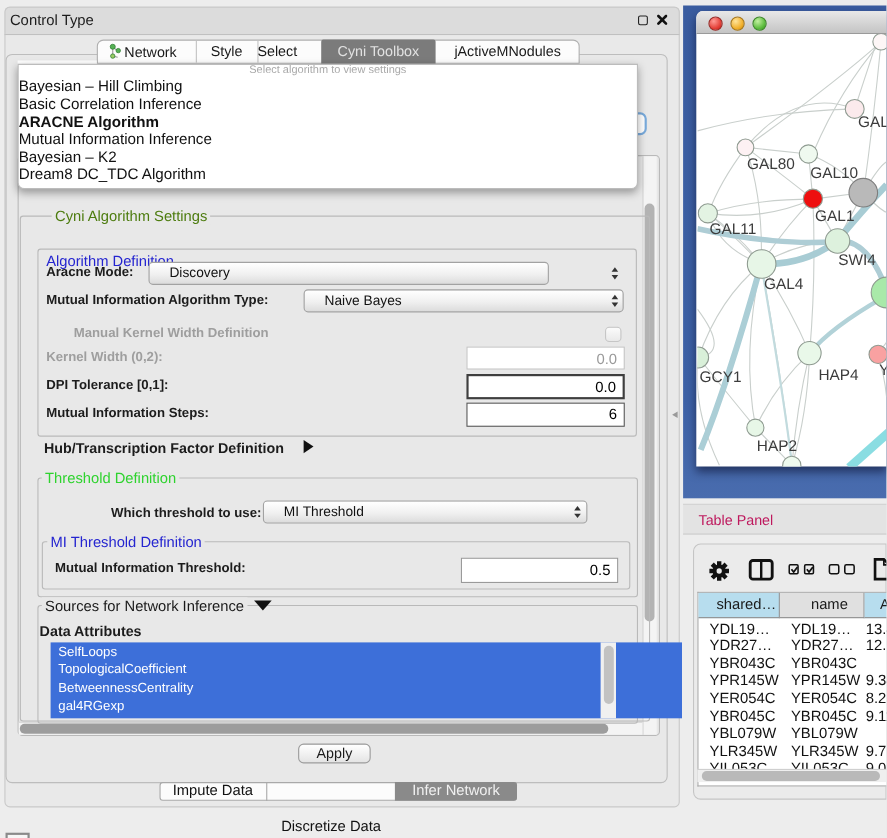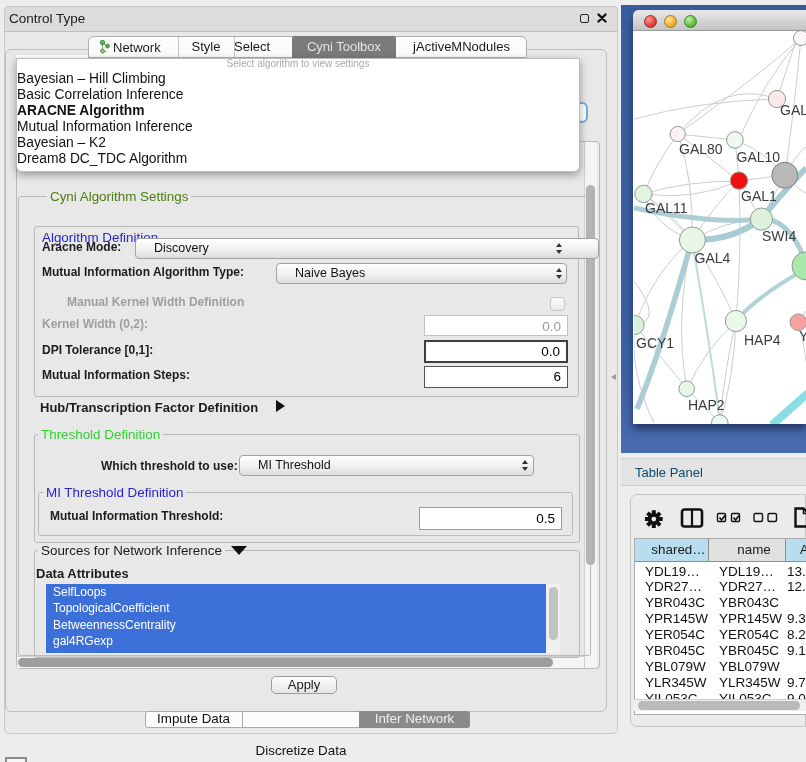--- a/index.html
+++ b/index.html
@@ -51,21 +51,21 @@
 <div class="abs" style="left:17px;top:656px;width:567px;height:12px;background:#f4f4f4;border-top:1px solid #d0d0d0;box-sizing:border-box;"></div>
 <div class="abs" style="left:18px;top:657.5px;width:535px;height:9px;background:#9d9d9d;border-radius:5px;"></div>
 
 <div class="grp" style="left:18px;top:196px;width:571px;height:458px;"></div>
 <div class="gl" style="left:22px;top:189px;color:#4d7c0f;margin-left:25px;">Cyni Algorithm Settings</div>
 
 <div class="grp" style="left:34px;top:226px;width:543px;height:169px;"></div>
 <div class="gl" style="left:39px;top:230px;color:#2525d0;">Algorithm Definition</div>
 
 <div class="lbl" style="left:42px;top:240px;">Aracne Mode:</div>
-<div class="combo" style="left:135px;top:238px;width:464px;height:21px;line-height:19px;"><span style="margin-left:18px;">Discovery</span></div>
+<div class="combo" style="left:135px;top:238px;width:364px;height:21px;line-height:19px;"><span style="margin-left:18px;">Discovery</span></div>
 <div class="cud" style="left:556px;top:243px;border-bottom:4.5px solid #333;"></div>
 <div class="cud" style="left:556px;top:250px;border-top:4.5px solid #333;"></div>
 
 <div class="lbl" style="left:42px;top:265px;">Mutual Information Algorithm Type:</div>
 <div class="combo" style="left:276px;top:263px;width:291px;height:21px;line-height:19px;"><span style="margin-left:18px;">Naive Bayes</span></div>
 <div class="cud" style="left:556px;top:268px;border-bottom:4.5px solid #333;"></div>
 <div class="cud" style="left:556px;top:275px;border-top:4.5px solid #333;"></div>
 
 <div class="lbl dis" style="left:42px;top:295px;padding-left:25px;">Manual Kernel Width Definition</div>
 <div class="abs" style="left:550px;top:297px;width:13px;height:12px;background:linear-gradient(#fbfbfb,#e9e9e9);border:1px solid #c6c6c6;border-radius:4px;"></div>
@@ -94,21 +94,21 @@
 <div class="gl" style="left:43px;top:485px;color:#2525d0;">MI Threshold Definition</div>
 
 <div class="lbl" style="left:50px;top:509px;">Mutual Information Threshold:</div>
 <div class="fld" style="left:419px;top:507px;width:143px;height:23px;line-height:21px;border:1px solid #9a9a9a;font-size:13.5px;">0.5</div>
 
 <div class="grp" style="left:34px;top:550px;width:544px;height:106px;"></div>
 <div class="gl" style="left:38px;top:543px;color:#1a1a1a;">Sources for Network Inference</div>
 <div class="abs" style="left:231px;top:546px;width:0;height:0;border-left:8.5px solid transparent;border-right:8.5px solid transparent;border-top:9.5px solid #111;"></div>
 
 <div class="lbl" style="left:36px;top:566px;font-size:13px;">Data Attributes</div>
-<div class="abs" style="left:46px;top:584px;width:500px;height:69px;background:#3d6fd9;color:#fff;font-size:12px;line-height:16.3px;padding-left:7px;box-sizing:border-box;">SelfLoops<br>TopologicalCoefficient<br>BetweennessCentrality<br>gal4RGexp</div>
+<div class="abs" style="left:46px;top:584px;width:574px;height:69px;background:#3d6fd9;color:#fff;font-size:12px;line-height:16.3px;padding-left:7px;box-sizing:border-box;">SelfLoops<br>TopologicalCoefficient<br>BetweennessCentrality<br>gal4RGexp</div>
 <div class="abs" style="left:546px;top:584px;width:14px;height:69px;background:#f0f0f0;"></div>
 <div class="abs" style="left:548.5px;top:587px;width:9px;height:53px;background:#c2c2c2;border-radius:5px;"></div>
 
 <div class="abs" style="left:271px;top:676px;width:66px;height:18px;background:linear-gradient(#ffffff,#e4e4e4);border:1px solid #9c9c9c;border-radius:5px;box-sizing:border-box;text-align:center;font-size:13px;line-height:16px;color:#1a1a1a;">Apply</div>
 
 <div class="abs" style="left:145px;top:711px;width:325px;height:17px;background:#fcfcfc;border:1px solid #a9a9a9;border-radius:3px;box-sizing:border-box;"></div>
 <div class="abs" style="left:242px;top:711px;width:1px;height:17px;background:#a9a9a9;"></div>
 <div class="abs" style="left:145px;top:711px;width:97px;height:17px;text-align:center;font-size:13.4px;line-height:16px;color:#111;">Impute Data</div>
 <div class="abs" style="left:243px;top:743px;width:116px;height:30px;text-align:center;font-size:13.4px;line-height:16px;color:#111;">Discretize Data</div>
 <div class="abs" style="left:359px;top:711px;width:111px;height:17px;background:#8a8a8a;border-radius:0 3px 3px 0;text-align:center;font-size:13.4px;line-height:16px;color:#f0f0f0;">Infer Network</div>
@@ -205,21 +205,21 @@
     <text x="128" y="210">SWI4</text>
     <text x="60.5" y="232">GAL4</text>
     <text x="2" y="316.5">GCY1</text>
     <text x="110" y="314">HAP4</text>
     <text x="165" y="310">Y</text>
     <text x="54" y="379">HAP2</text>
   </g>
 </svg>
 
 <div class="abs" style="left:621px;top:458px;width:185px;height:28px;background:#e3e3e3;border-top:1px solid #d2d2d2;border-bottom:1px solid #cccccc;box-sizing:border-box;"></div>
-<div class="txt" style="left:635px;top:465px;color:#0c4a6e;">Table Panel</div>
+<div class="txt" style="left:635px;top:465px;color:#be185d;">Table Panel</div>
 
 <div class="abs" style="left:630px;top:494px;width:176px;height:233px;background:#ebebeb;border:1px solid #c5c5c5;border-radius:7px 0 0 7px;box-sizing:border-box;"></div>
 
 <svg class="abs" style="left:640px;top:505px;" width="166" height="26" viewBox="0 0 166 26">
   <g>
     <g stroke="#111" stroke-width="4" stroke-linecap="butt">
       <path d="M13.8 5.2 V23 M4.9 14.1 H22.7 M7.5 7.8 L20.1 20.4 M20.1 7.8 L7.5 20.4"></path>
     </g>
     <circle cx="13.8" cy="14.1" r="6" fill="#111"></circle>
     <circle cx="13.8" cy="14.1" r="2.4" fill="#ebebeb"></circle>

